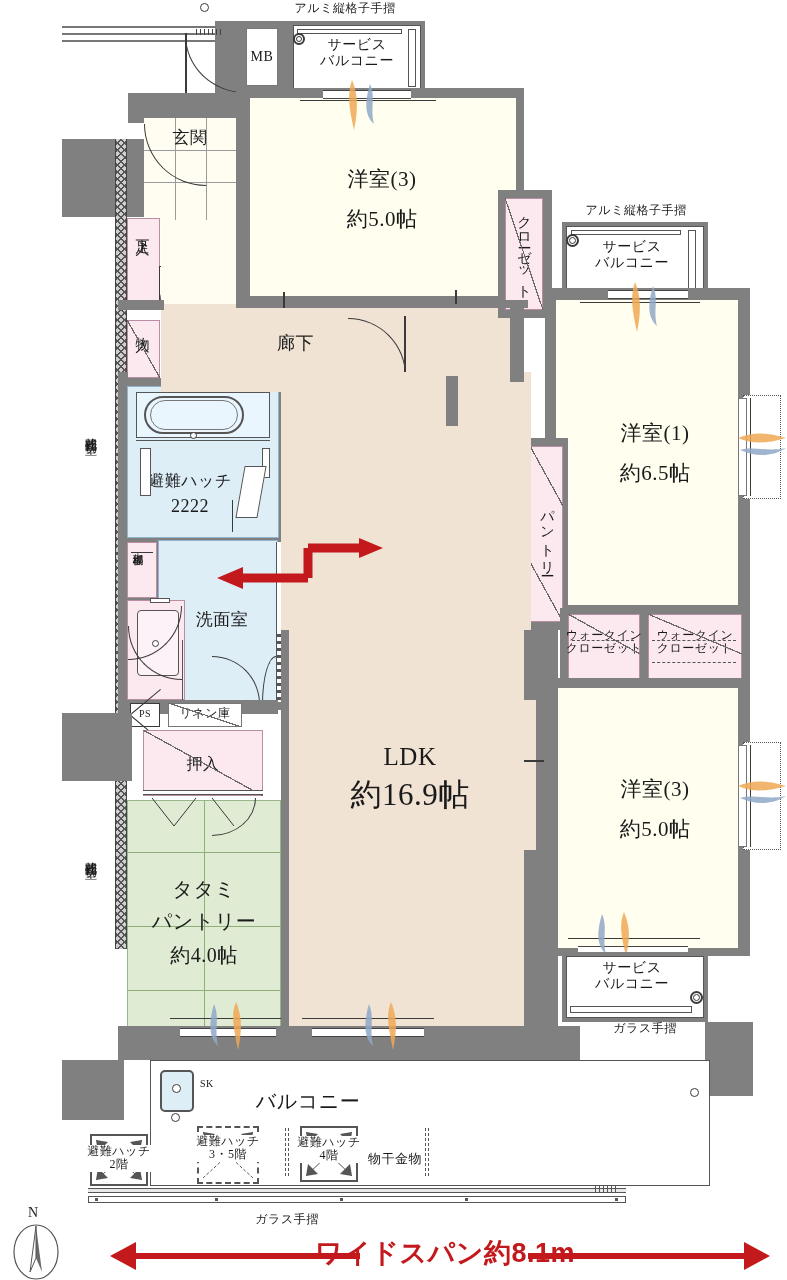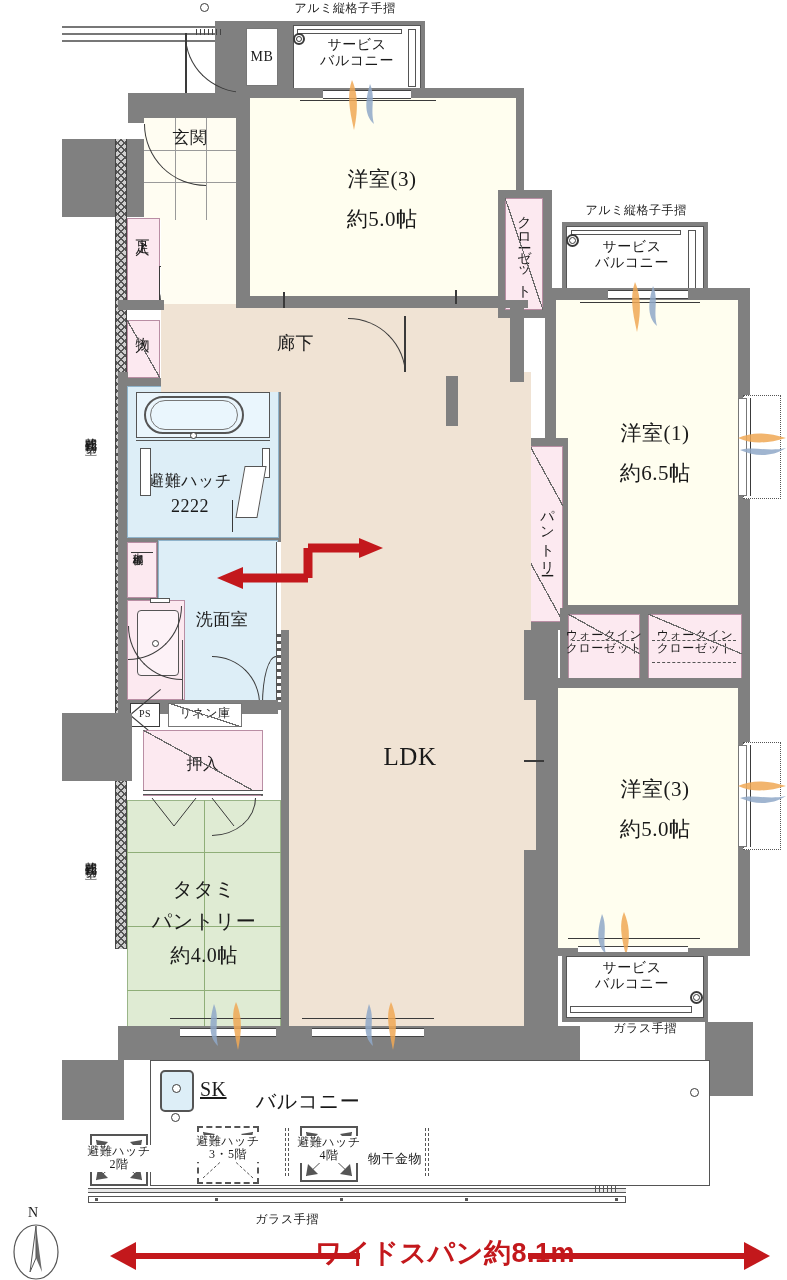--- a/index.html
+++ b/index.html
@@ -340,20 +340,21 @@
 
   <svg class="ab" style="left:150px;top:796px;" width="120" height="34">
     <path d="M2,2 L24,30 L46,2" fill="none" stroke="#3a3a3a" stroke-width="1"></path>
     <path d="M62,2 L84,30" fill="none" stroke="#3a3a3a" stroke-width="1"></path>
   </svg>
   <div class="arcBR ab" style="left:212px;top:798px;width:44px;height:38px;"></div>
 
   <div class="ab f-ldk" style="left:281px;top:372px;width:250px;height:660px;"></div>
   <div class="ab f-ldk" style="left:161px;top:372px;width:130px;height:20px;"></div>
   <div class="t ldkbig ctr" style="left:410px;top:743px;text-align:center;">LDK</div>
+  <div class="t ldknum ctr" style="left:410px;top:778px;text-align:center;">約16.9帖</div>
 
   <svg class="redarrow" style="left:215px;top:530px;" width="170" height="64">
     <path d="M93,18 L150,18" stroke="#c3181c" stroke-width="9" fill="none"></path>
     <path d="M93,18 L93,48" stroke="#c3181c" stroke-width="9" fill="none"></path>
     <path d="M93,48 L22,48" stroke="#c3181c" stroke-width="9" fill="none"></path>
     <path d="M168,18 L144,8 L144,28 Z" fill="#c3181c"></path>
     <path d="M2,48 L28,37 L28,59 Z" fill="#c3181c"></path>
   </svg>
 
   <div class="ab wall" style="left:118px;top:1026px;width:420px;height:34px;"></div>
@@ -373,21 +374,21 @@
     <path d="M36,2 C41,14 43,26 38,50 C33,26 31,14 36,2 Z" fill="#f0a855" opacity=".85"></path>
     <path d="M14,4 C20,18 14,28 18,46 C7,36 10,18 14,4 Z" fill="#8fa8c8" opacity=".85"></path>
   </svg>
 
   <div class="ab f-white ol" style="left:150px;top:1060px;width:560px;height:126px;"></div>
   <div class="t rm ctr" style="left:308px;top:1090px;font-size:20px;">バルコニー</div>
 
   <div class="ab" style="left:160px;top:1070px;width:34px;height:42px;border:2px solid #555;border-radius:5px;background:#ddeef7;"></div>
   <div class="ab dot" style="left:172px;top:1084px;width:9px;height:9px;"></div>
   <div class="ab dot" style="left:171px;top:1113px;width:9px;height:9px;"></div>
-  <div class="t lbl" style="left:200px;top:1078px;font-size:20px;text-decoration:underline;">SK</div>
+  <div class="t lbl" style="left:200px;top:1078px;font-size:10px;">SK</div>
   <div class="ab dot" style="left:690px;top:1088px;width:9px;height:9px;"></div>
 
   <div class="ab" style="left:90px;top:1134px;width:58px;height:52px;border:2px solid #555;background:#fff;"></div>
   <svg class="ab" style="left:90px;top:1134px;" width="58" height="52">
     <path d="M6,6 L52,46 M52,6 L6,46" stroke="#555" stroke-width="1" fill="none"></path>
     <path d="M6,6 L18,8 L8,18 Z" fill="#555"></path>
       <path d="M52,6 L40,8 L50,18 Z" fill="#555"></path>
     <path d="M6,46 L8,34 L18,44 Z" fill="#555"></path>
       <path d="M52,46 L50,34 L40,44 Z" fill="#555"></path>
   </svg>

